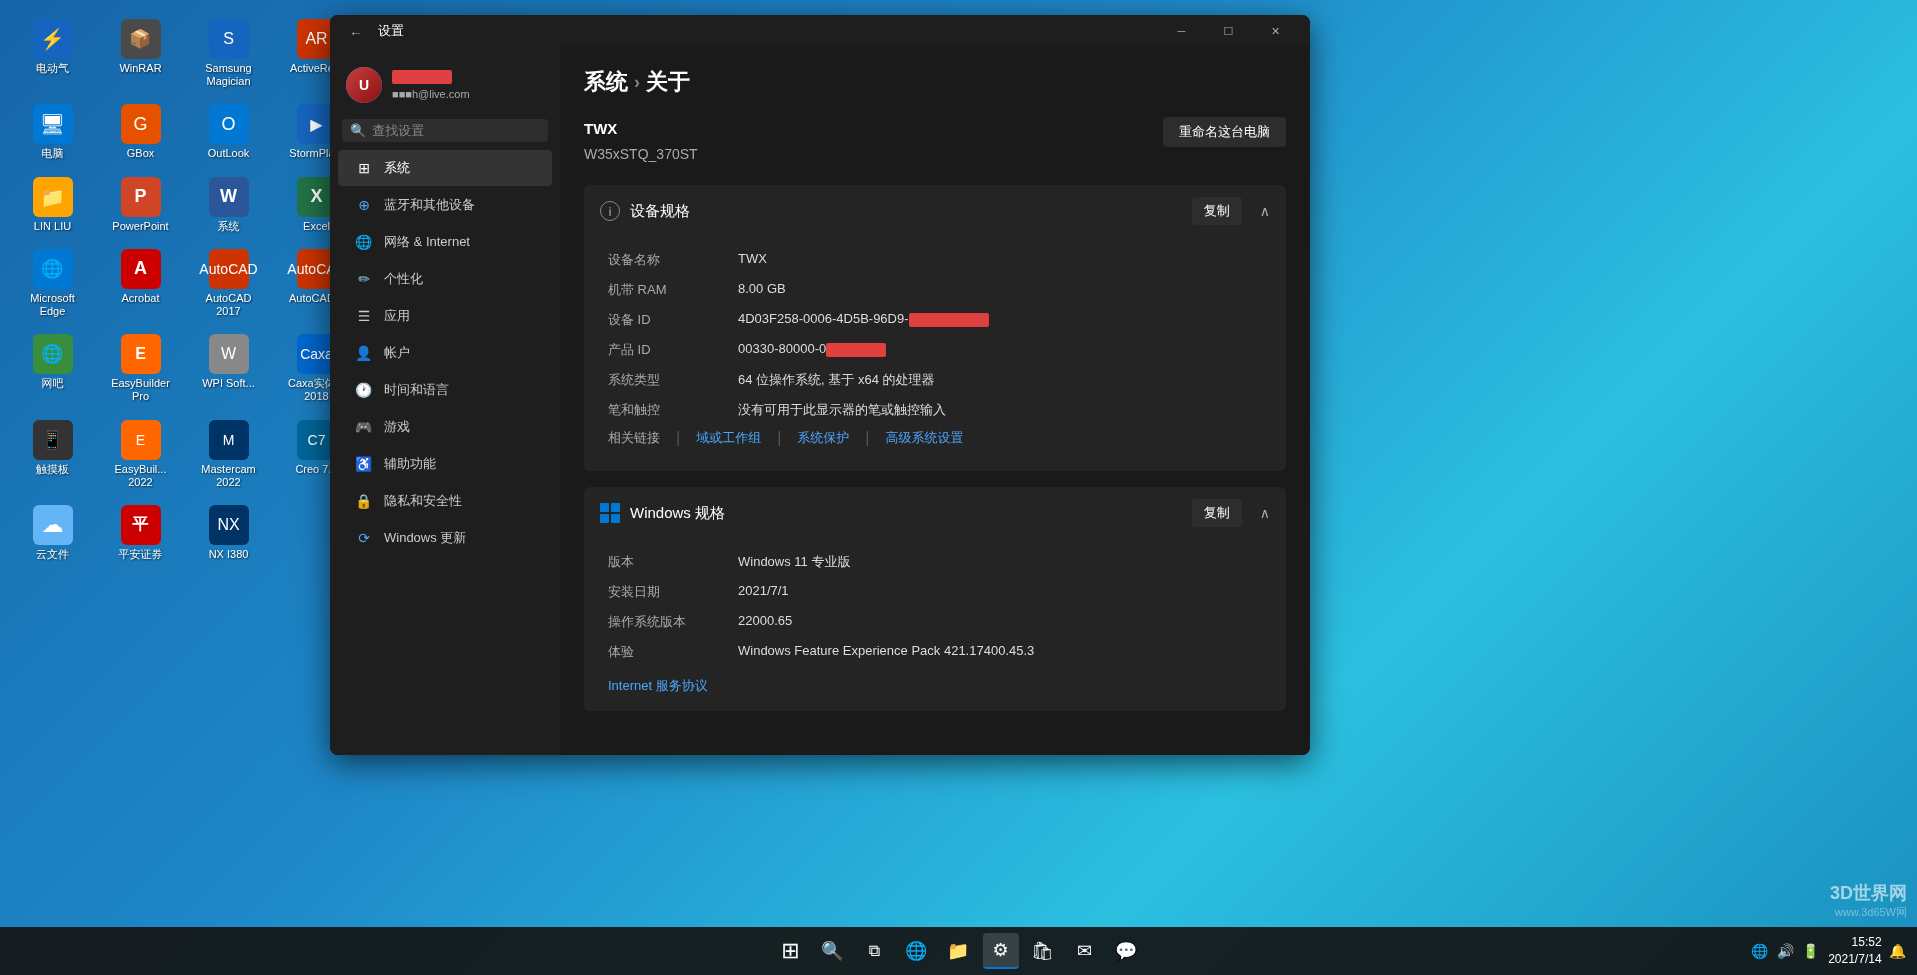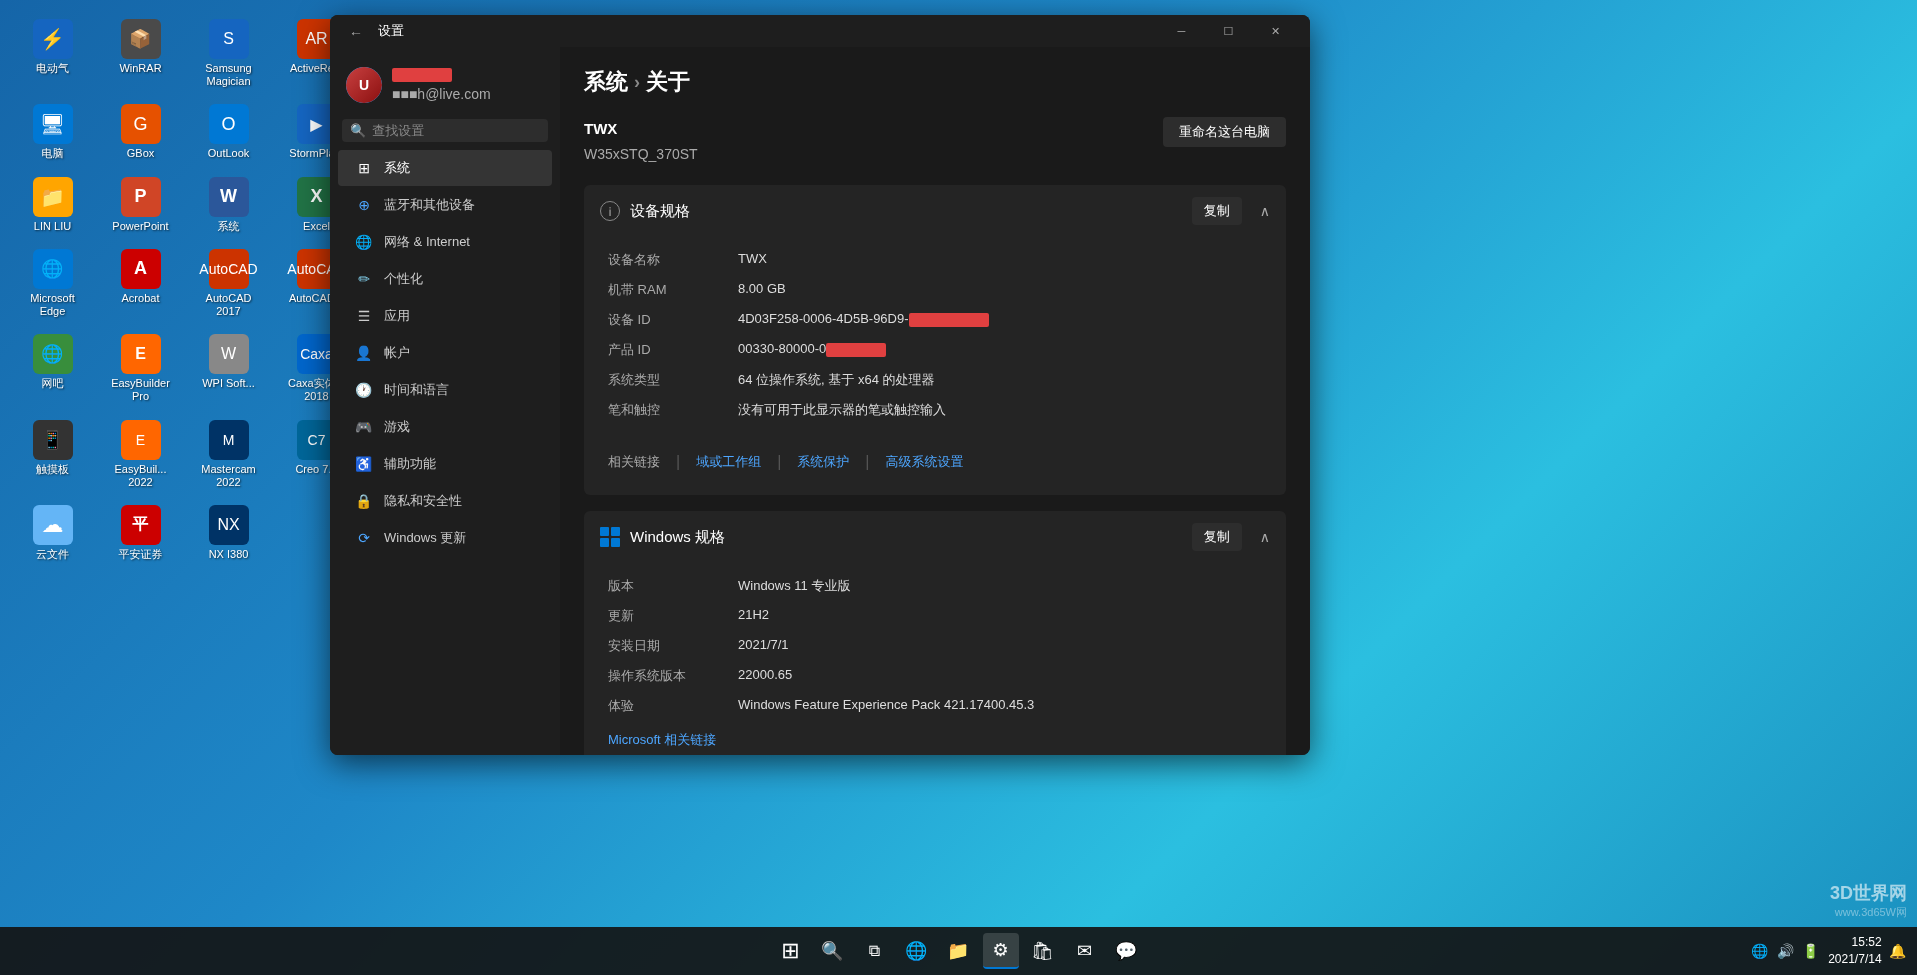--- a/index.html
+++ b/index.html
@@ -235,21 +235,21 @@
       color: #fff;
       font-size: 13px;
       font-weight: bold;
       white-space: nowrap;
       overflow: hidden;
       text-overflow: ellipsis;
     }
 
     .user-email {
       color: #aaa;
-      font-size: 14px;
+      font-size: 11px;
       white-space: nowrap;
       overflow: hidden;
       text-overflow: ellipsis;
     }
 
     .search-box {
       margin: 0 12px 8px;
       display: flex;
       align-items: center;
       background: #2d2d2d;
@@ -739,21 +739,21 @@
             </div>
             <div class="info-row">
               <span class="info-label">系统类型</span>
               <span class="info-value">64 位操作系统, 基于 x64 的处理器</span>
             </div>
             <div class="info-row">
               <span class="info-label">笔和触控</span>
               <span class="info-value">没有可用于此显示器的笔或触控输入</span>
             </div>
 
-            <div class="related-links" style="margin-top:28px;text-align:center;">
+            <div class="related-links" style="margin-top:4px;text-align:center;">
               <span style="color:#aaa; font-size:13px;">相关链接</span>
               <span class="related-divider">|</span>
               <a class="related-link">域或工作组</a>
               <span class="related-divider">|</span>
               <a class="related-link">系统保护</a>
               <span class="related-divider">|</span>
               <a class="related-link">高级系统设置</a>
             </div>
           </div>
         </div>
@@ -774,38 +774,34 @@
               <button class="copy-btn">复制</button>
               <span class="collapse-icon">∧</span>
             </div>
           </div>
           <div class="card-body">
             <div class="info-row">
               <span class="info-label">版本</span>
               <span class="info-value">Windows 11 专业版</span>
             </div>
             <div class="info-row">
-              <span class="info-label">更新</span>
-              <span class="info-value">21H2</span>
-            </div>
-            <div class="info-row">
               <span class="info-label">安装日期</span>
               <span class="info-value">2021/7/1</span>
             </div>
             <div class="info-row">
               <span class="info-label">操作系统版本</span>
               <span class="info-value">22000.65</span>
             </div>
             <div class="info-row">
               <span class="info-label">体验</span>
               <span class="info-value">Windows Feature Experience Pack 421.17400.45.3</span>
             </div>
 
             <div style="margin-top:10px; display:flex; flex-direction:column; gap:4px;">
-              <a class="related-link">Microsoft 相关链接</a>
+              <a class="related-link">Internet 服务协议</a>
 
             </div>
           </div>
         </div>
 
       </div>
     </div>
   </div>
 
   <div class="taskbar">

